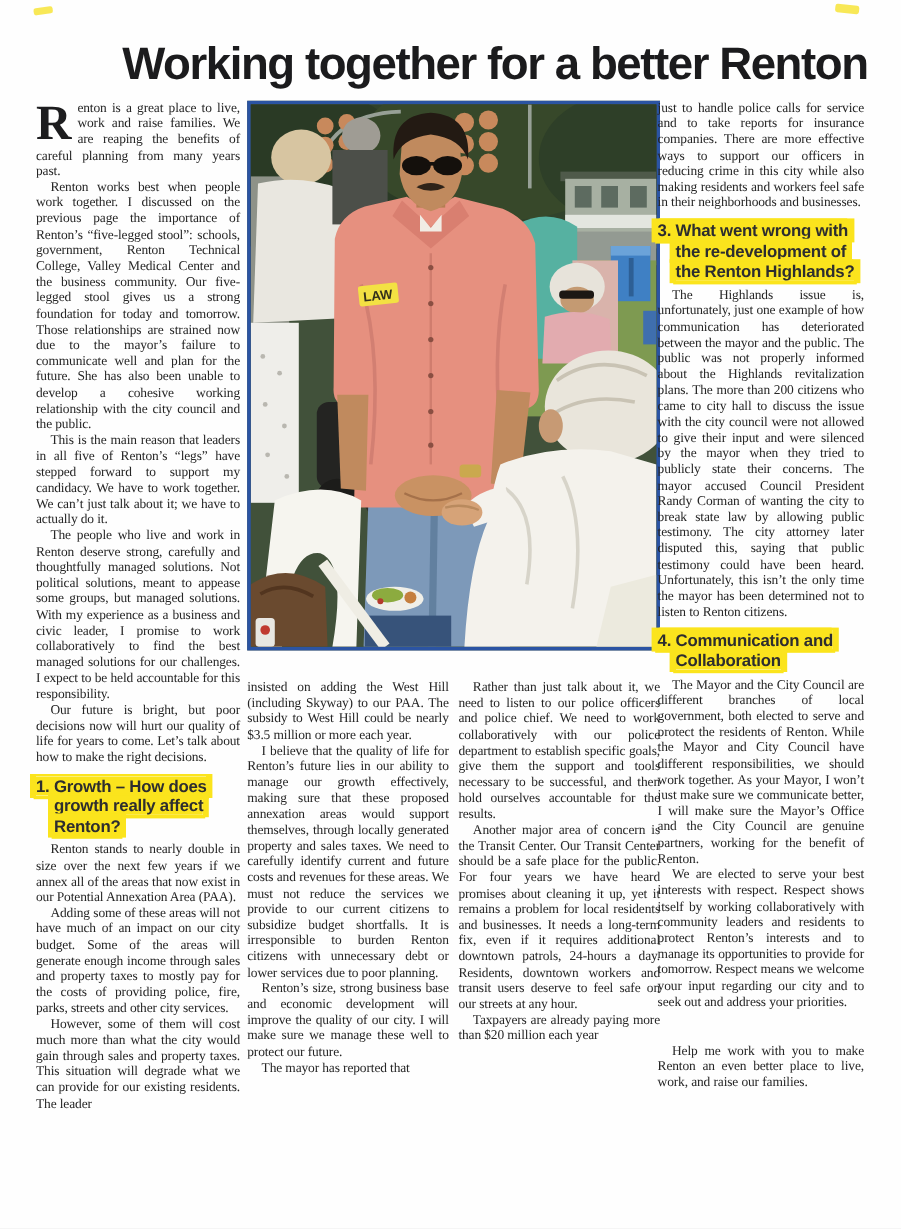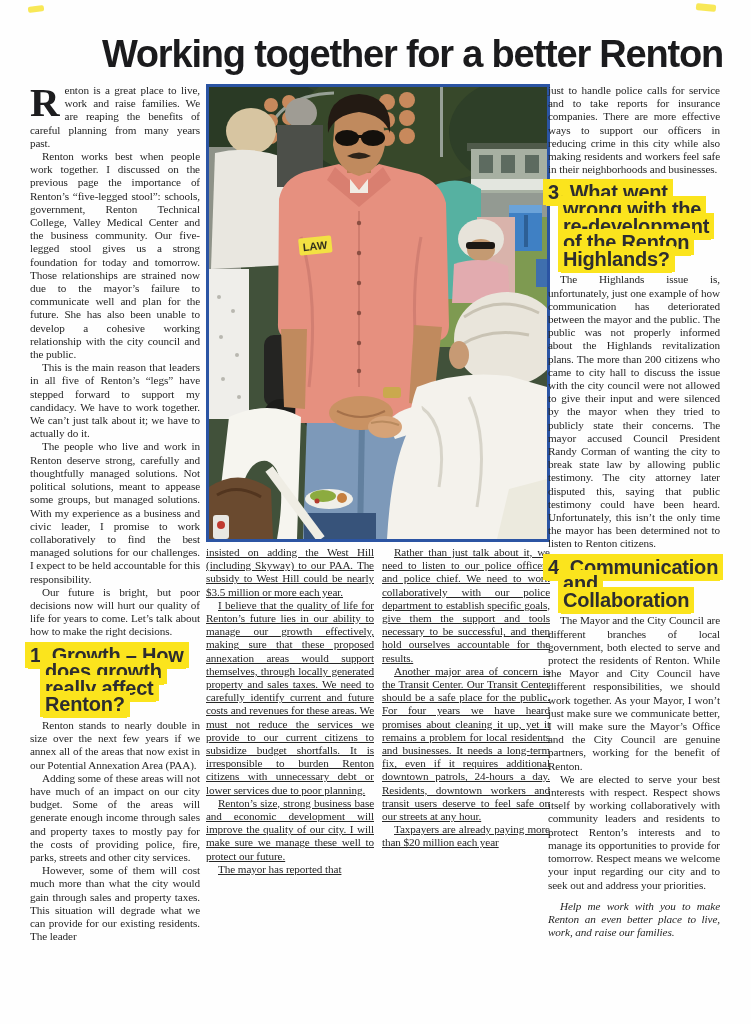--- a/index.html
+++ b/index.html
@@ -18,32 +18,32 @@
     font-size:11.2px;line-height:13.2px;letter-spacing:-0.1px;
   }
   .col-1{left:30px;width:170px;height:936px;}
   .col-4{left:548px;width:172px;height:936px;}
   .mid{position:absolute;left:206px;top:84px;width:344px;}
   .photo-frame{
     width:344px;height:458px;box-sizing:border-box;
     border:3px solid #2b54a3;background:#41513a;
   }
   .photo-frame svg{display:block;width:100%;height:100%;}
-  .mid-cols{display:flex;gap:8px;margin-top:4px;text-decoration:underline;}
+  .mid-cols{display:flex;gap:8px;margin-top:25px;}
   .mcol{width:168px;text-align:justify;font-size:11.2px;line-height:13.2px;letter-spacing:-0.1px;}
   p{margin:0;text-indent:12px;}
   p.no-indent{text-indent:0;}
-  p.closing{font-style:italic;margin-top:8px;}
+  p.closing{margin-top:28px;}
   .dropcap{
     float:left;font-weight:bold;font-size:41px;line-height:33px;
     padding:2px 5px 0 0;color:#1d1d1f;
   }
   h3.sec{
     font-family:"Liberation Sans",sans-serif;font-weight:bold;
-    font-size:20px;line-height:16.6px;letter-spacing:-0.2px;color:#2d2d2f;
+    font-size:14px;line-height:16.6px;letter-spacing:-0.2px;color:#2d2d2f;
     margin:8px 0 6px;padding-left:15px;text-indent:-15px;text-align:left;
   }
   h3.sec .hl{
     background:#fbe41d;
     box-shadow:-3px 0 0 2px #fbe41d, 3px 0 0 2px #fbe41d, 0 1px 0 2px #fbe41d;
     -webkit-box-decoration-break:clone;box-decoration-break:clone;
   }
 </style>
 </head>
 <body>

